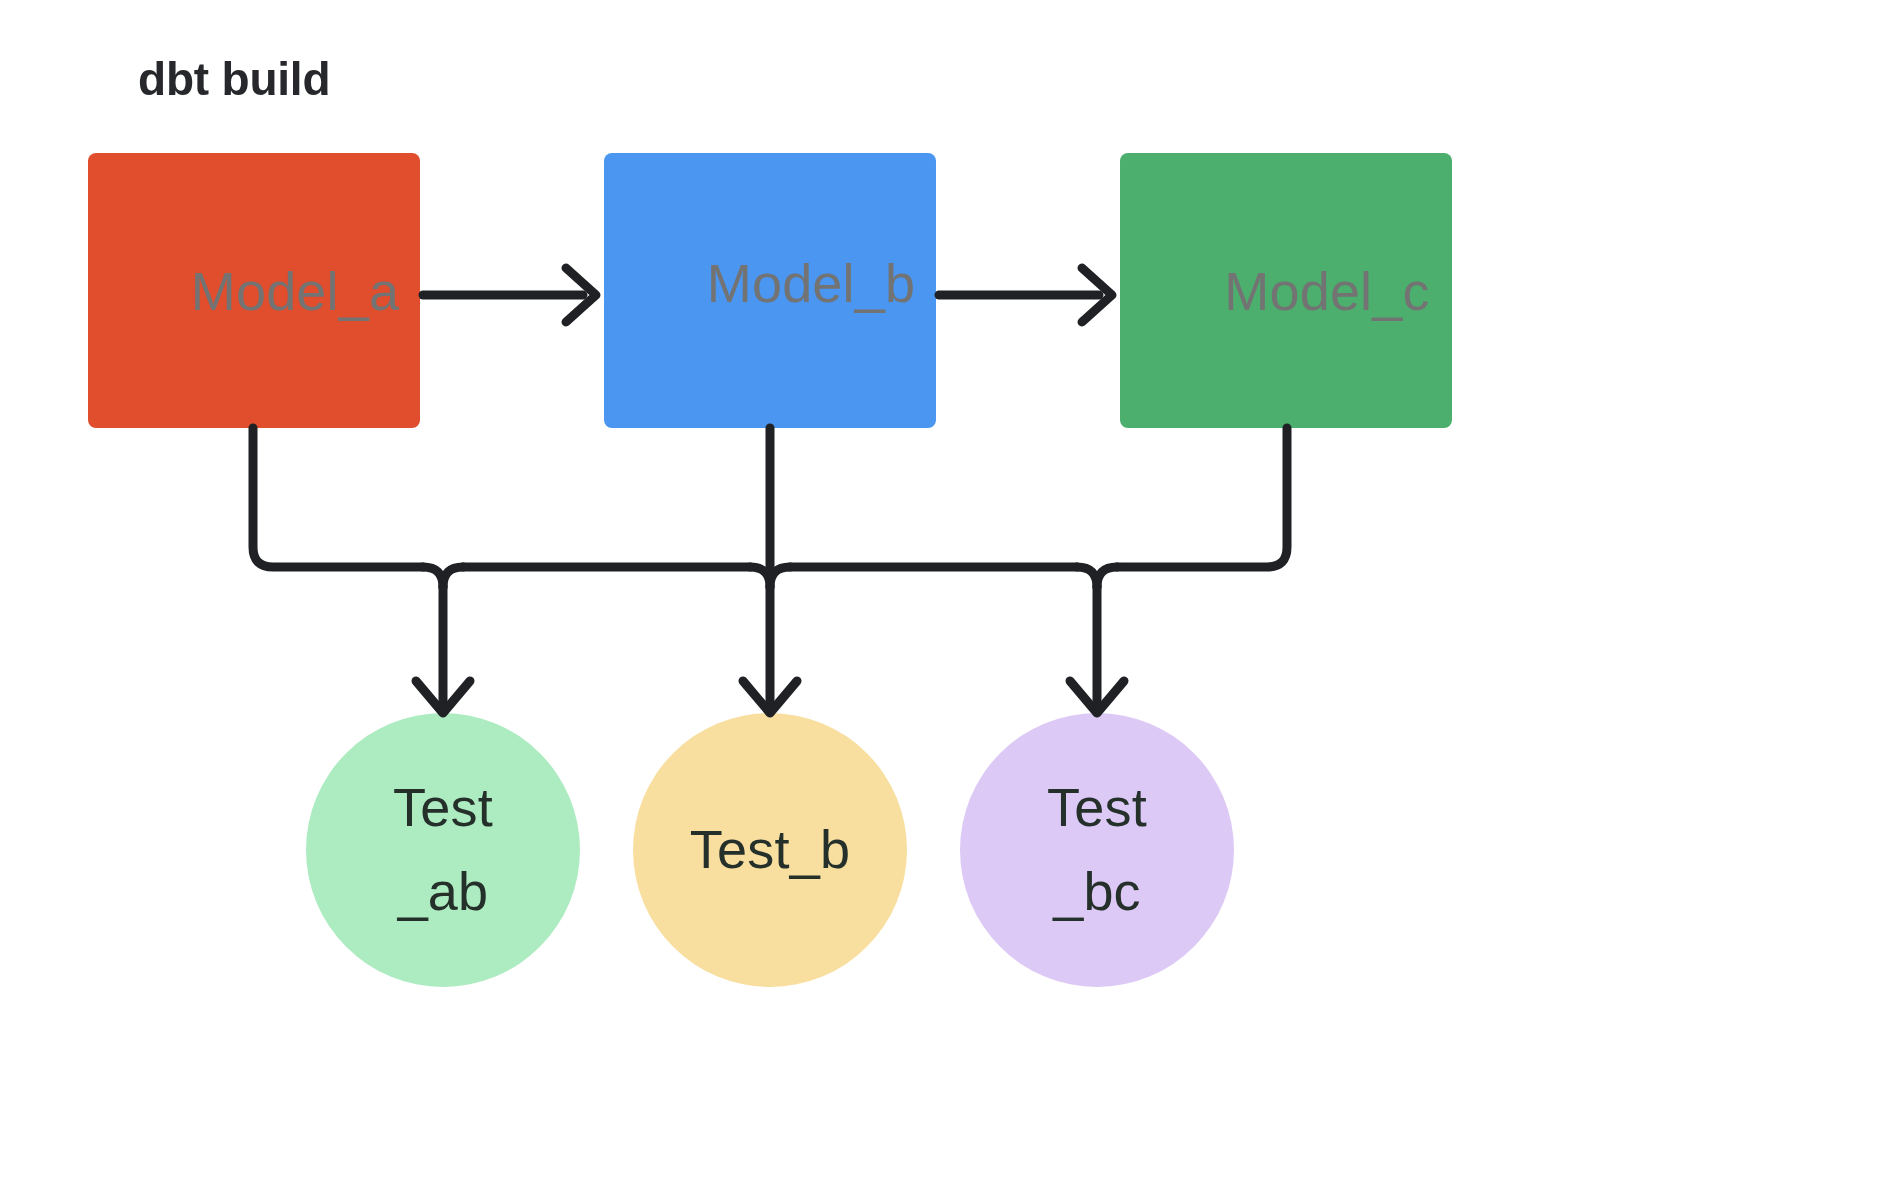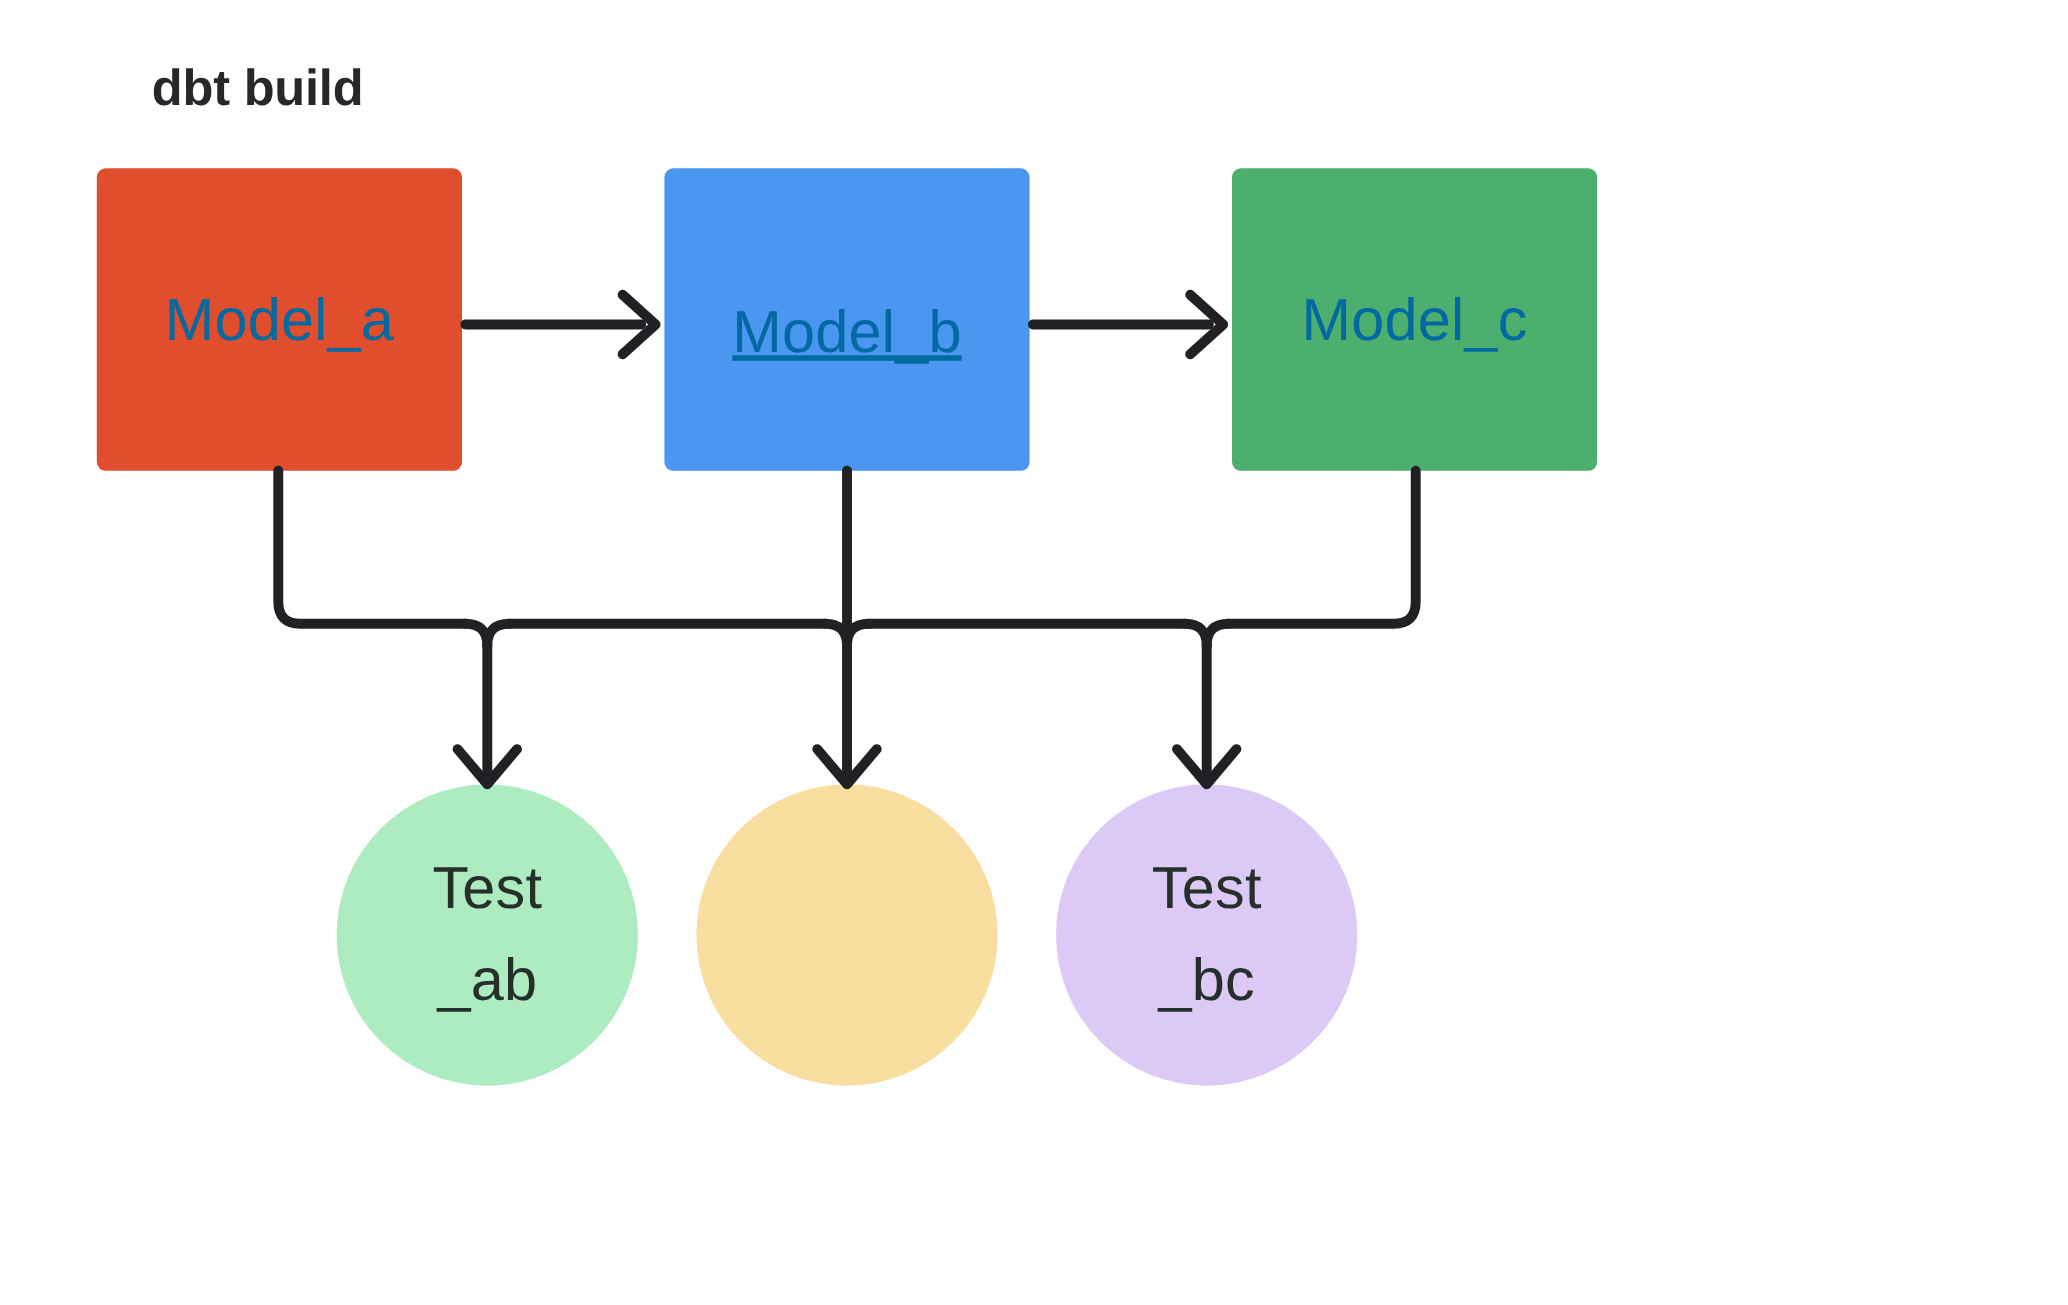--- a/index.html
+++ b/index.html
@@ -28,24 +28,25 @@
   .node-label {
     position: absolute;
     display: flex;
     align-items: center;
     justify-content: center;
     text-align: center;
     pointer-events: none;
     white-space: pre-line;
   }
   .model-label {
-    color: #0369a1;
+    color: #737373;
     font-size: 54px;
     font-weight: 400;
     letter-spacing: 0.2px;
+    padding-left: 41px;
   }
   .test-label {
     color: #25302b;
     font-size: 54px;
     font-weight: 400;
     line-height: 1.55;
     letter-spacing: 0.2px;
   }
   .diagram-title {
     position: absolute;
@@ -102,24 +103,25 @@
       <path d="M 743 641 L 770 673 L 797 641"></path>
 
       <path d="M 1097 547 L 1097 670"></path>
       <path d="M 1070 641 L 1097 673 L 1124 641"></path>
 
     </g>
   </svg>
 
   <div class="node-label model-label" style="left:88px; top:113px; width:332px; height:275px;">Model_a</div>
 
-  <div class="node-label model-label" style="left:604px; top:122px; width:332px; height:280px;text-decoration:underline;">Model_b</div>
+  <div class="node-label model-label" style="left:604px; top:103px; width:332px; height:280px;">Model_b</div>
 
   <div class="node-label model-label" style="left:1120px; top:113px; width:332px; height:275px;border-radius:14px;">Model_c</div>
 
   <div class="node-label test-label" style="left:306px; top:673px; width:274px; height:274px;">Test
 _ab</div>
 
+  <div class="node-label test-label" style="left:633px; top:673px; width:274px; height:274px;">Test_b</div>
 
   <div class="node-label test-label" style="left:960px; top:673px; width:274px; height:274px;">Test
 _bc</div>
 
 </div>
 
 </body></html>

